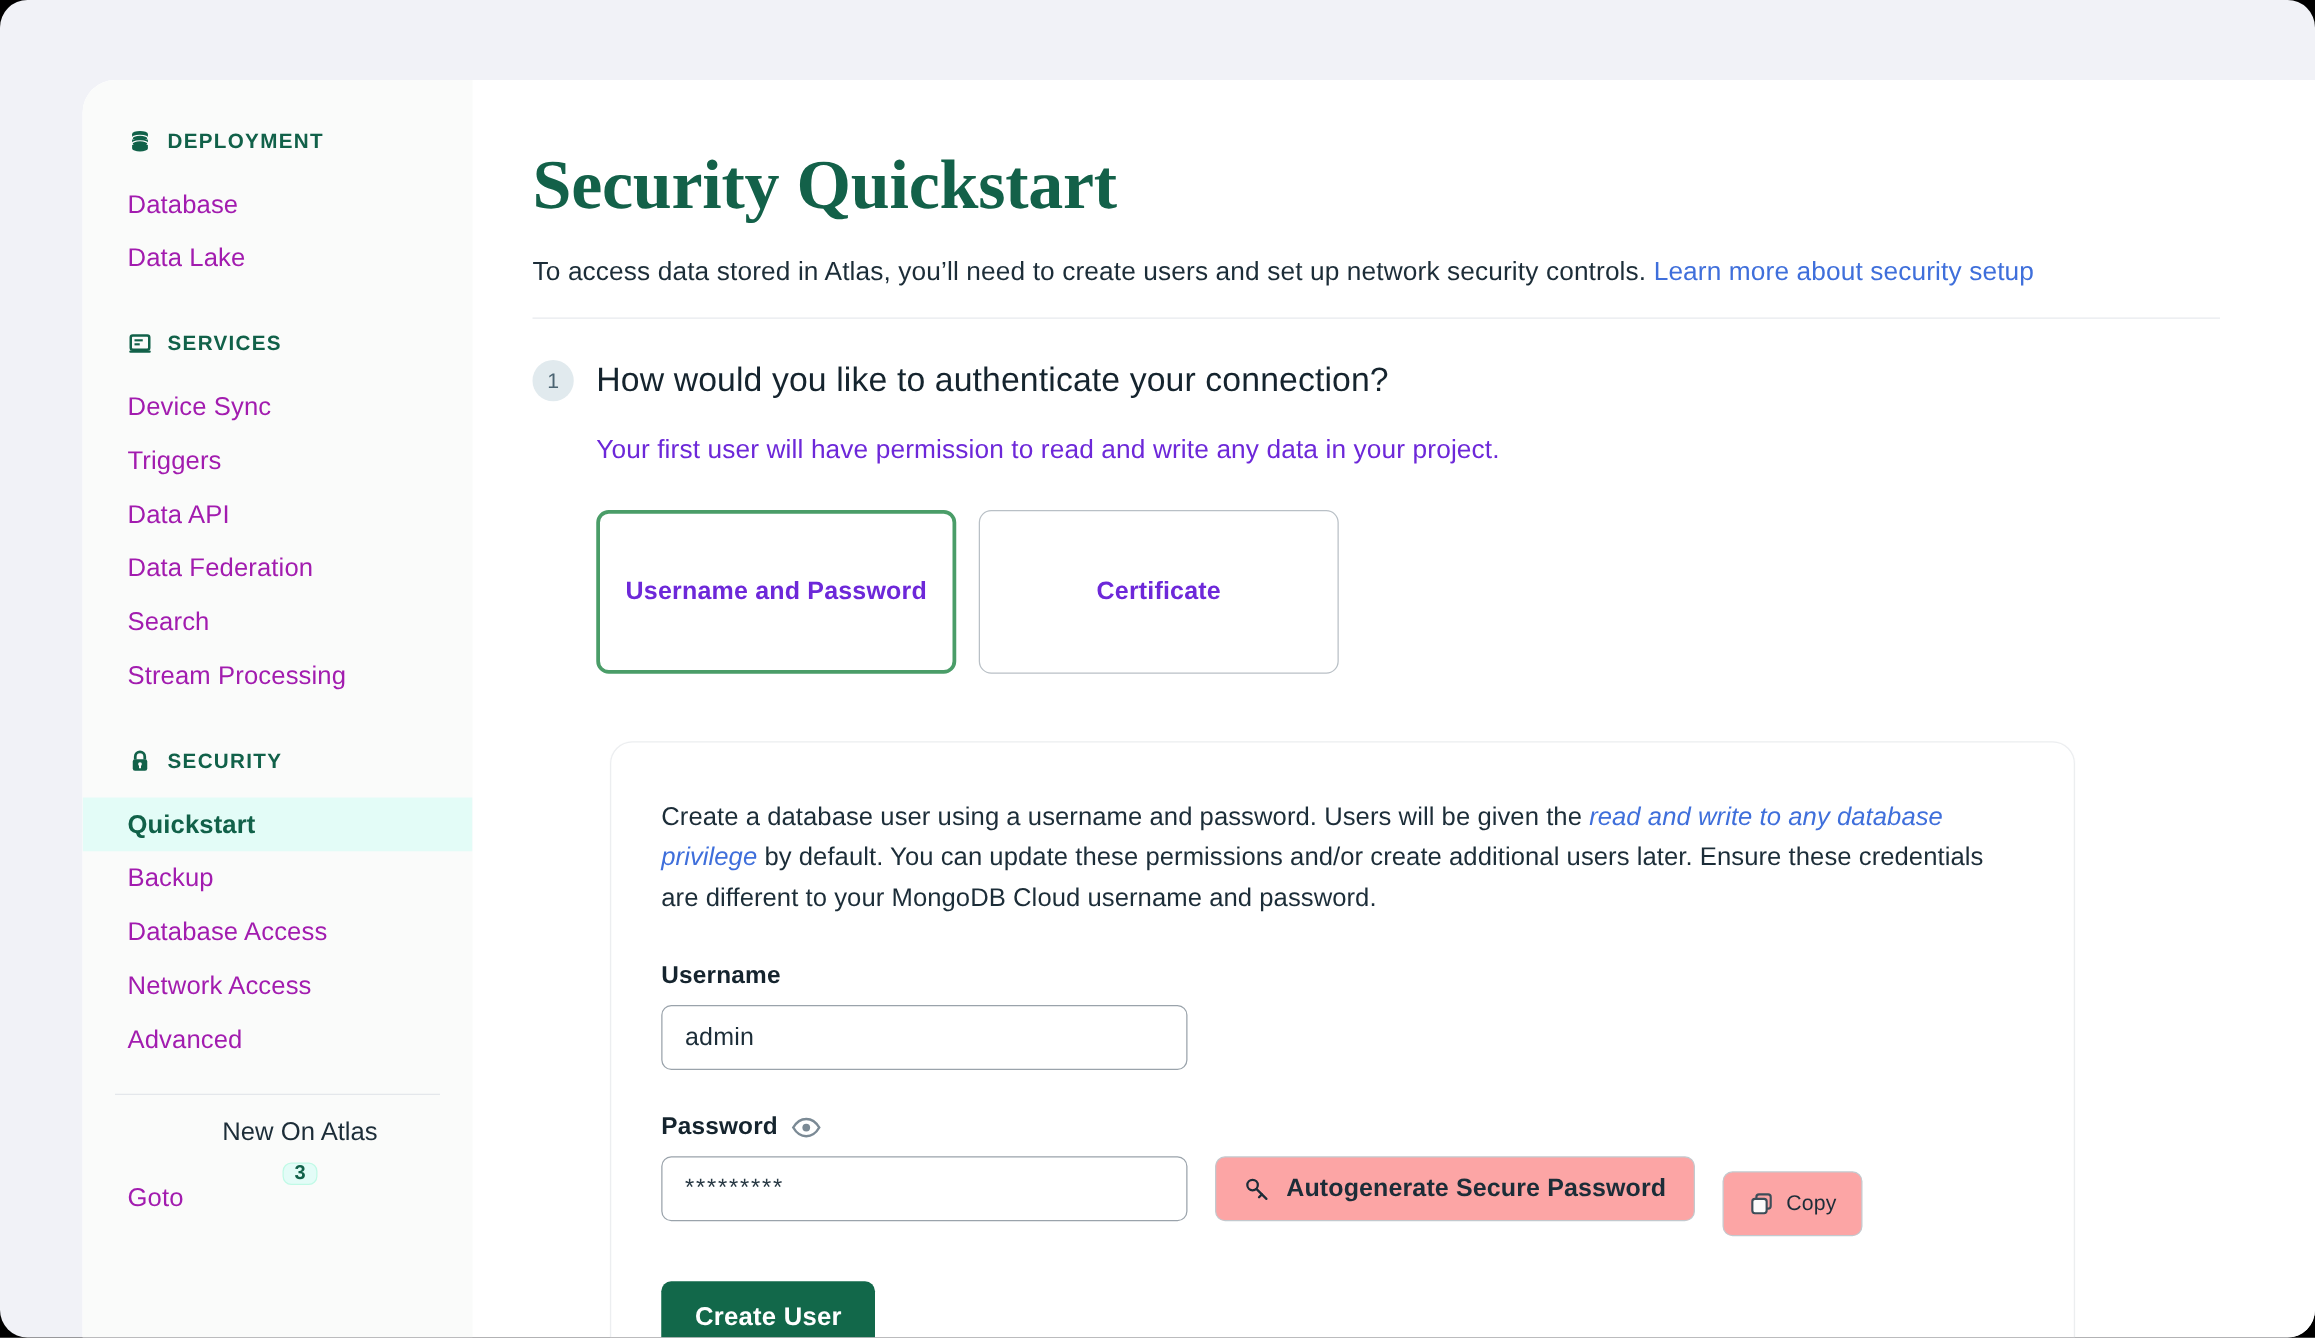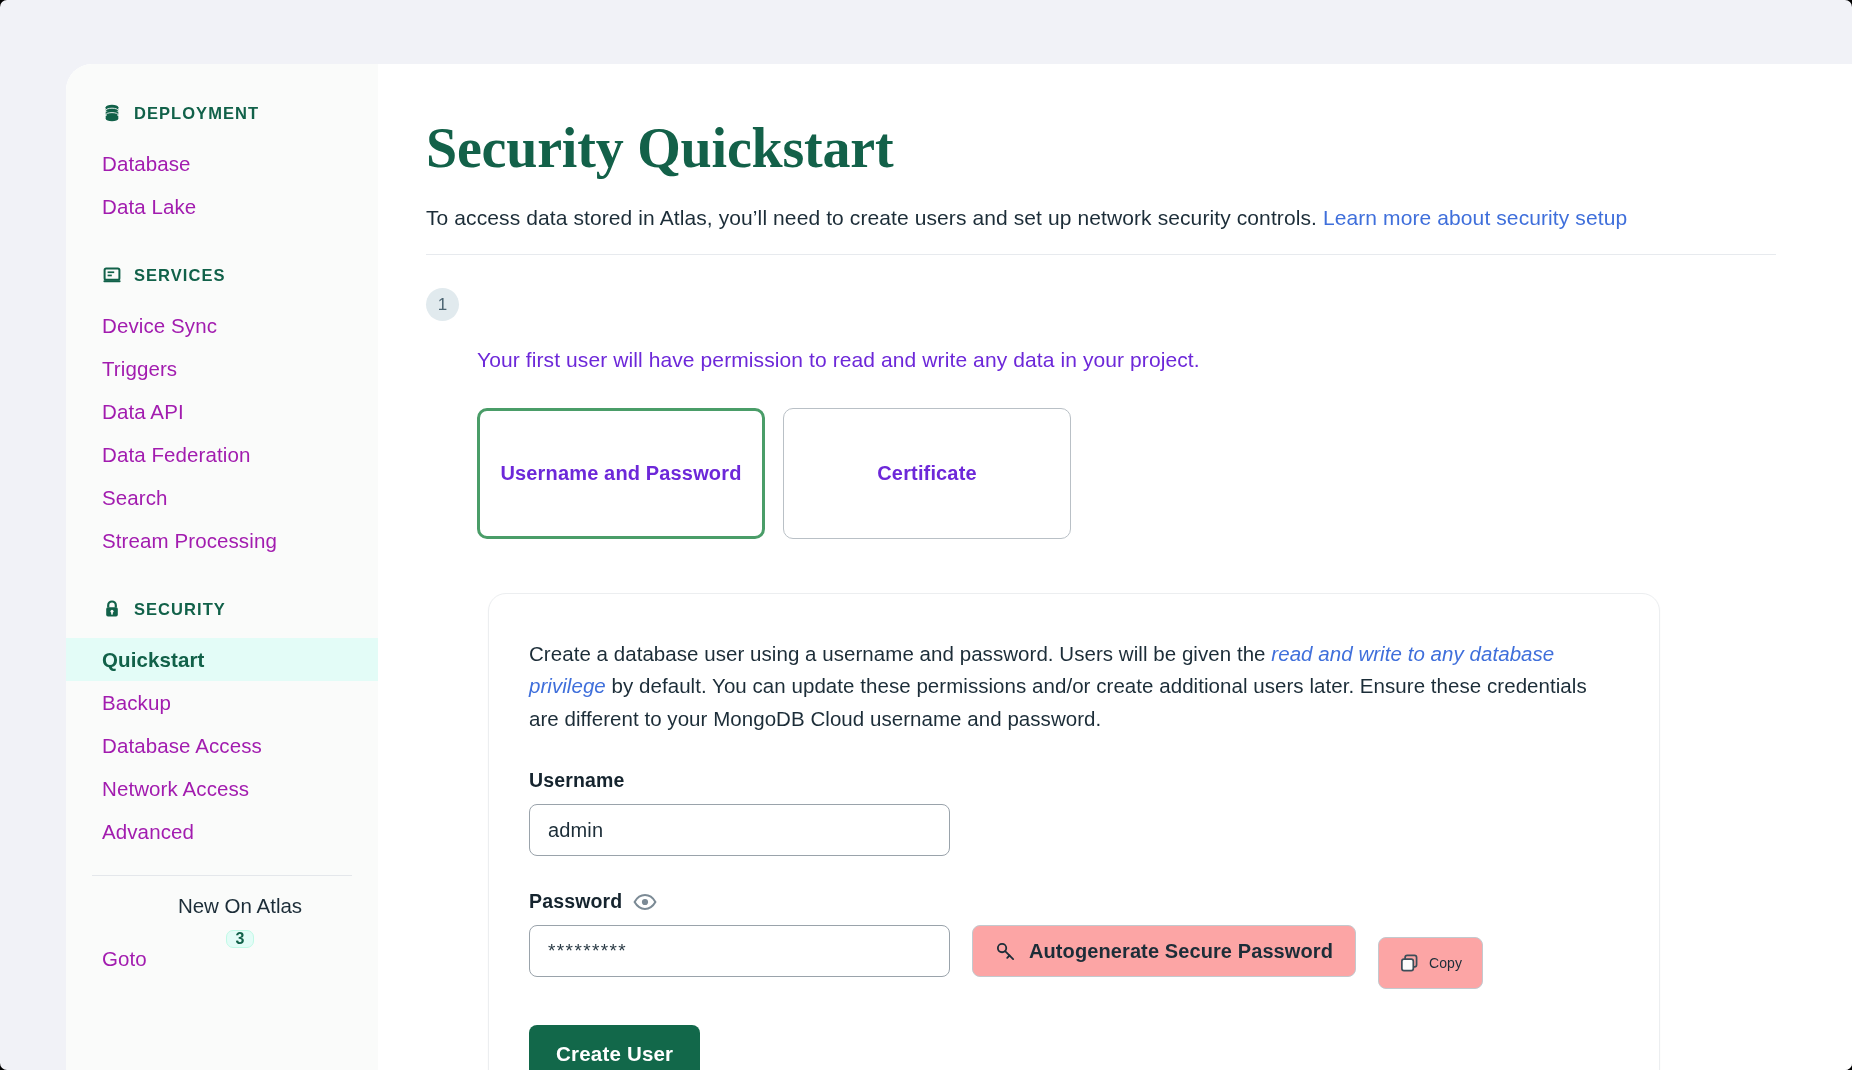--- a/index.html
+++ b/index.html
@@ -14,21 +14,21 @@
   body {
     font-family: "Liberation Sans", sans-serif;
     -webkit-font-smoothing: antialiased;
   }
 
   
   #app {
     position: absolute;
     inset: 0;
     background: #f1f2f7;
-    border-radius: 7px;
+    border-radius: 22px;
     overflow: hidden;
   }
 
   
   #console {
     position: absolute;
     left: 66px;
     top: 64px;
     right: 0;
     bottom: 0;
@@ -280,21 +280,21 @@
     align-items: center;
     gap: 13px;
     padding: 0 22px;
     font-size: 20px;
     font-weight: 700;
     color: #1c2d38;
     cursor: pointer;
     letter-spacing: 0.1px;
     white-space: nowrap;
   }
-  .btn-light.copy { padding: 0 20px; gap: 9px; font-weight: 400; font-size: 14px; margin-top: 24px; }
+  .btn-light.copy { padding: 0 20px; gap: 9px; font-weight: 400; font-size: 17px; margin-top: 24px; }
 
   .btn-primary {
     margin-top: 36px;
     height: 57px;
     border: none;
     border-radius: 8px;
     background: #12684a;
     color: #fff;
     font-family: "Liberation Sans", sans-serif;
     font-size: 20.5px;
@@ -381,20 +381,21 @@
 
       <p id="page-sub">
         <span>To access data stored in Atlas, you’ll need to create users and set up network security controls.</span>
         <a class="blue-link">Learn more about security setup</a>
       </p>
 
       <div id="title-rule"></div>
 
       <div class="step-row">
         <span class="step-num">1</span>
+        <span class="step-title">How would you like to authenticate your connection?</span>
       </div>
 
       <div class="step-body">
 
         <p class="step-desc">Your first user will have permission to read and write any data in your project.</p>
 
         <div class="auth-cards">
           <div class="auth-card selected">
             <span>Username and Password</span>
           </div>

